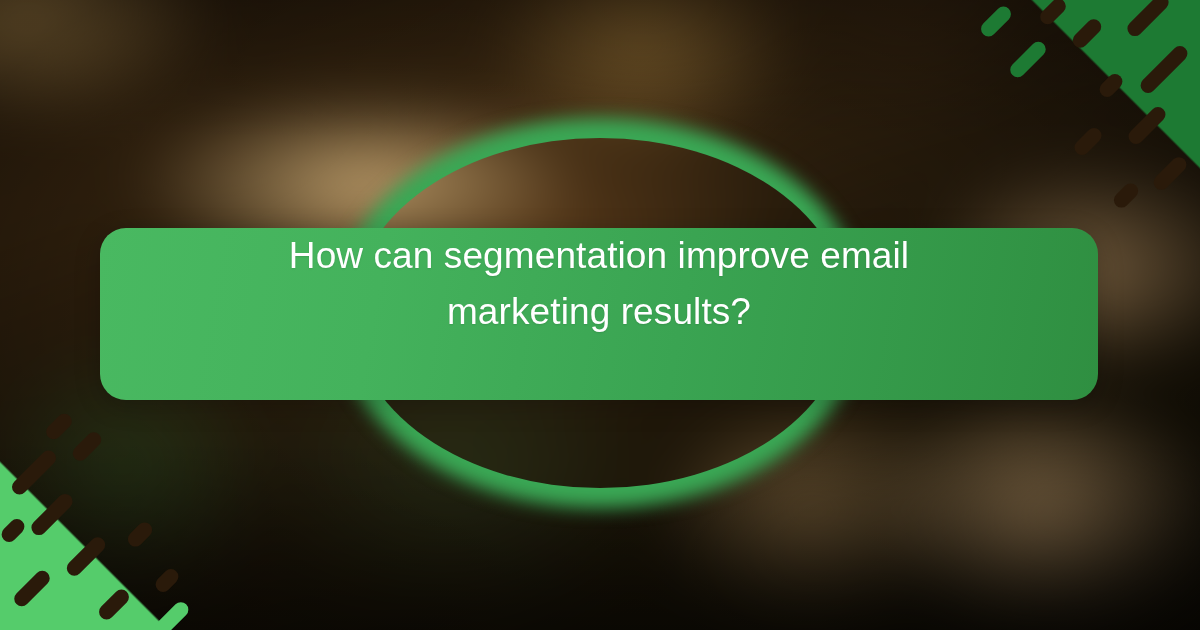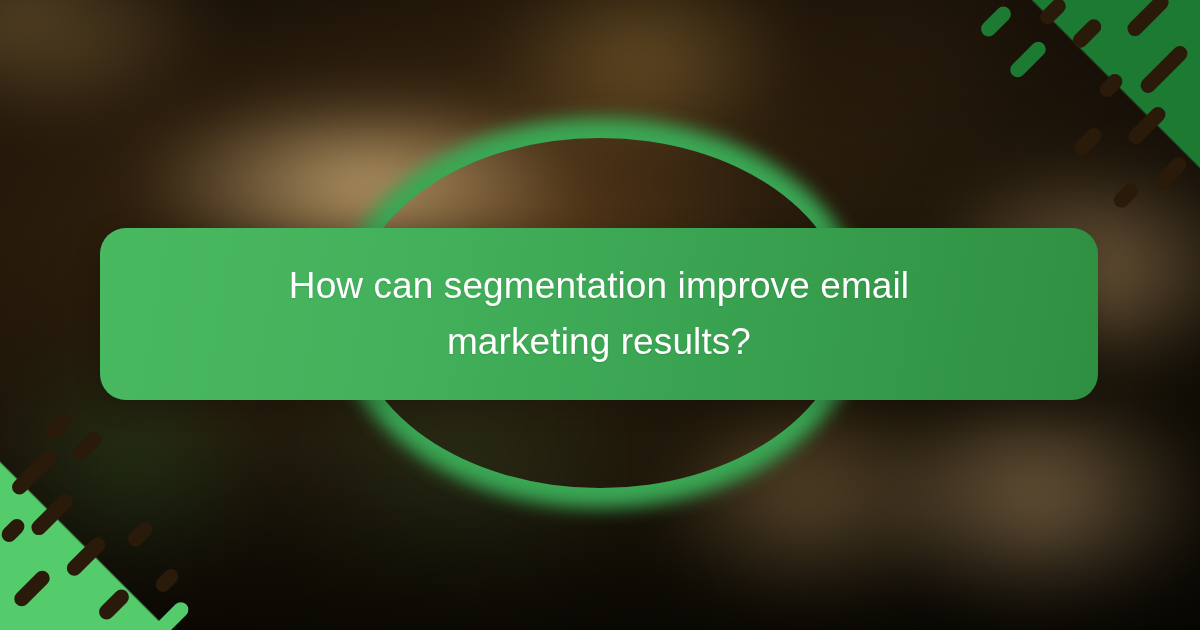--- a/index.html
+++ b/index.html
@@ -108,21 +108,20 @@
 
   
   .card {
     position: absolute;
     left: 100px; top: 228px;
     width: 998px; height: 172px;
     border-radius: 26px;
     background: linear-gradient(100deg, #49b961 0%, #44b25c 28%, #3aa452 58%, #2f8f41 100%);
     box-shadow: 0 6px 26px rgba(0,0,0,0.22);
     display: flex;
-    align-items: center;
     justify-content: center;
   }
   .card-text {
     color: #ffffff;
     font-size: 37px;
     line-height: 56px;
     font-weight: 400;
     text-align: center;
     letter-spacing: 0.1px;
     max-width: 720px;

